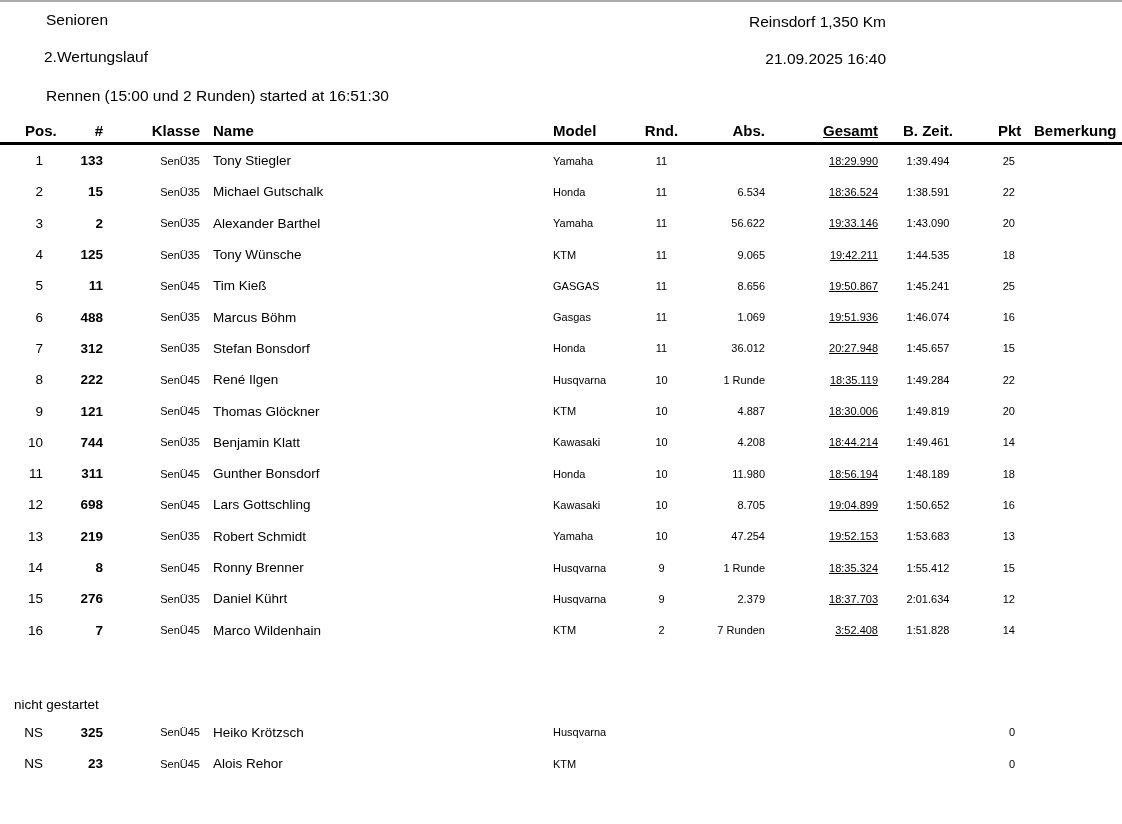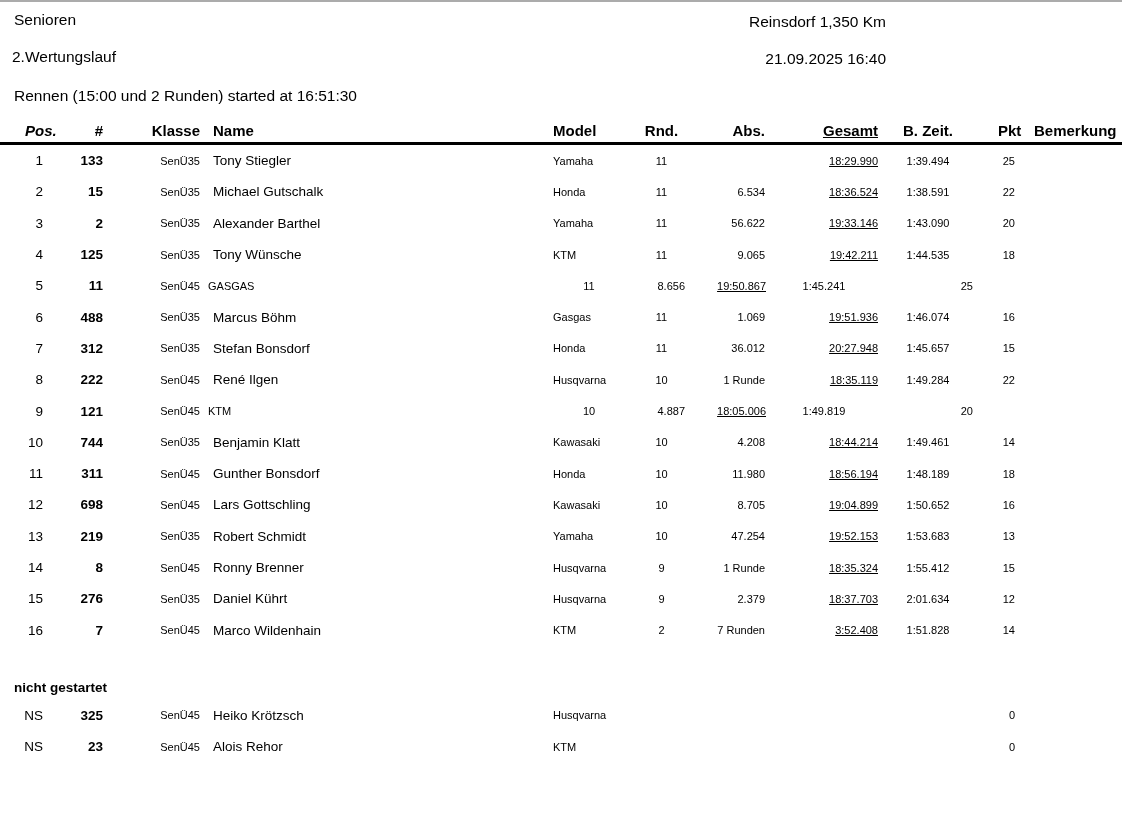--- a/index.html
+++ b/index.html
@@ -5,21 +5,21 @@
   html, body { margin: 0; padding: 0; }
   body {
     width: 1122px; height: 824px;
     background: #ffffff;
     border-top: 2px solid #ababab;
     box-sizing: border-box;
     font-family: "Liberation Sans", sans-serif;
     color: #000;
     overflow: hidden;
   }
-  .titles { position: relative; height: 118px; }
+  .titles { position: relative; height: 118px; margin-left: 32px; }
   .tline { position: absolute; font-size: 15.5px; line-height: 20px; white-space: nowrap; }
   .t-class   { left: 14px; top: 8px; }
   .t-heat    { left: 12px; top: 45px; text-align: right; }
   .t-race    { left: 14px; top: 84px; }
   .t-track   { right: 236px; top: 10px; }
   .t-date    { right: 236px; top: 47px; }
 
   .grid-row {
     display: grid;
     grid-template-columns: 48px 58px 94px 345px 88px 57px 80px 112px 96px 42px auto;
@@ -42,33 +42,32 @@
   .c3  { text-align: left;  padding-left: 13px;  font-size: 13.5px; }
   .c4  { text-align: left;  padding-left: 8px;   font-size: 11px; }
   .c5  { text-align: center;                     font-size: 11px; }
   .c6  { text-align: right; padding-right: 5px;  font-size: 11px; }
   .c7  { text-align: right; padding-right: 4px;  font-size: 11px; text-decoration: underline; }
   .c8  { text-align: center; padding-right: 4px;  font-size: 11px; }
   .c9  { text-align: right; padding-right: 5px;  font-size: 11px; }
   .c10 { text-align: left;  padding-left: 8px;   font-size: 11px; }
 
   
-  .thead .c0 { text-align: right; padding-left: 25px; font-style: italic; }
+  .thead .c0 { text-align: right; padding-left: 25px; }
   .thead .c2 { padding-left: 12px; }
   .thead .c5, .thead .c6, .thead .c7, .thead .c8 { font-size: 15px; }
   .thead .c9 { text-align: left; padding-left: 20px; padding-right: 16px; }
   .thead .c10 { padding-left: 14px; }
   .thead .cell { font-size: 15px; }
 
   .ns-label {
-    margin-top: 30px;
+    margin-top: 47px;
     padding-left: 14px;
     font-size: 13.5px;
     line-height: 24px;
-    font-weight: bold;
   }
 </style>
 </head>
 <body>
 
 <div class="page">
 
   <div class="titles">
     <div class="tline t-class">Senioren</div>
     <div class="tline t-heat">2.Wertungslauf</div>
@@ -145,20 +144,21 @@
     <div class="cell c7">19:42.211</div>
     <div class="cell c8">1:44.535</div>
     <div class="cell c9">18</div>
     <div class="cell c10"></div>
   </div>
 
   <div class="grid-row row">
     <div class="cell c0">5</div>
     <div class="cell c1">11</div>
     <div class="cell c2">SenÜ45</div>
+    <div class="cell c3">Tim Kieß</div>
     <div class="cell c4">GASGAS</div>
     <div class="cell c5">11</div>
     <div class="cell c6">8.656</div>
     <div class="cell c7">19:50.867</div>
     <div class="cell c8">1:45.241</div>
     <div class="cell c9">25</div>
     <div class="cell c10"></div>
   </div>
 
   <div class="grid-row row">
@@ -200,24 +200,25 @@
     <div class="cell c7">18:35.119</div>
     <div class="cell c8">1:49.284</div>
     <div class="cell c9">22</div>
     <div class="cell c10"></div>
   </div>
 
   <div class="grid-row row">
     <div class="cell c0">9</div>
     <div class="cell c1">121</div>
     <div class="cell c2">SenÜ45</div>
+    <div class="cell c3">Thomas Glöckner</div>
     <div class="cell c4">KTM</div>
     <div class="cell c5">10</div>
     <div class="cell c6">4.887</div>
-    <div class="cell c7">18:05.006</div>
+    <div class="cell c7">18:30.006</div>
     <div class="cell c8">1:49.819</div>
     <div class="cell c9">20</div>
     <div class="cell c10"></div>
   </div>
 
   <div class="grid-row row">
     <div class="cell c0">10</div>
     <div class="cell c1">744</div>
     <div class="cell c2">SenÜ35</div>
     <div class="cell c3">Benjamin Klatt</div>

